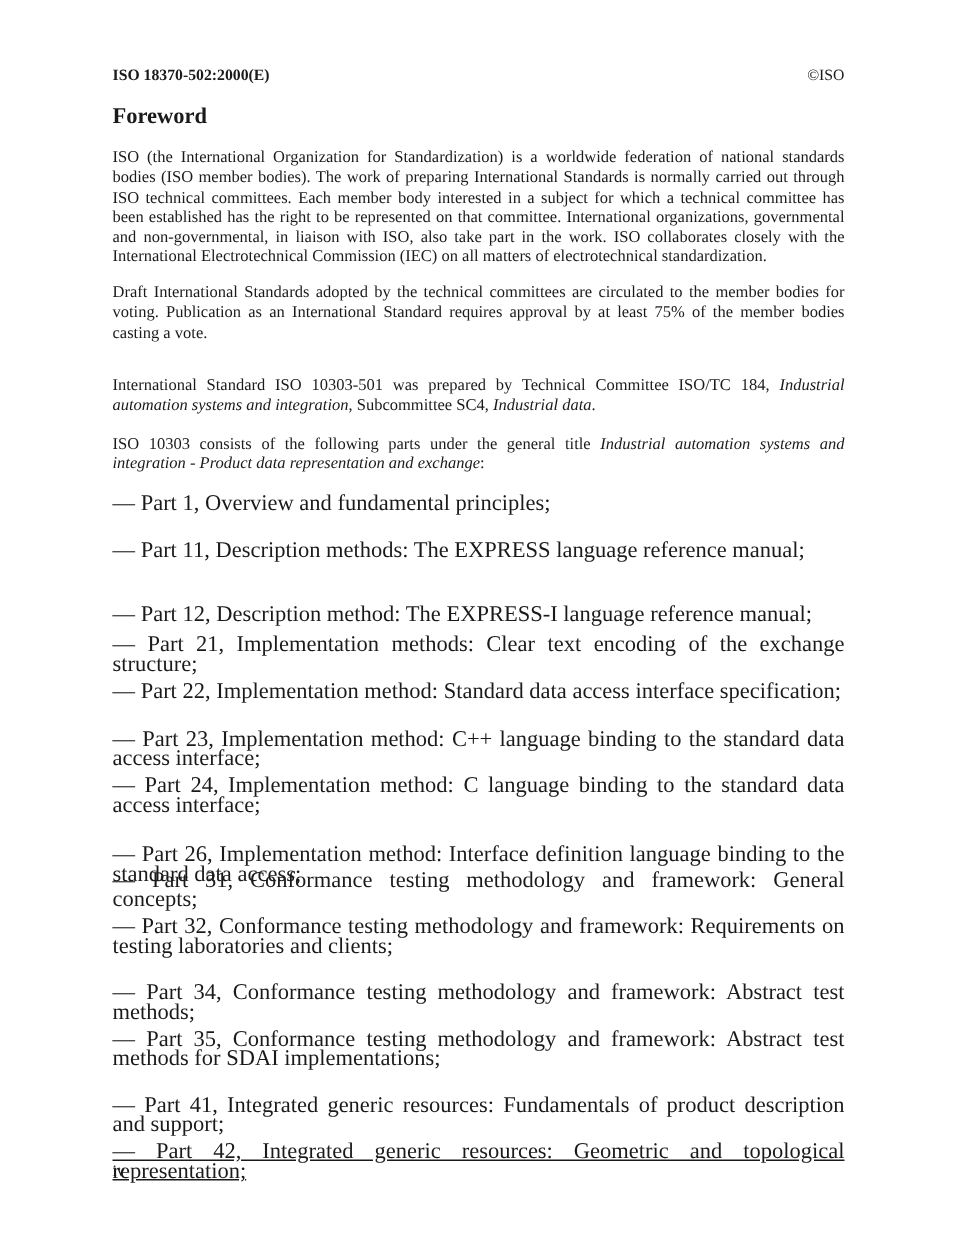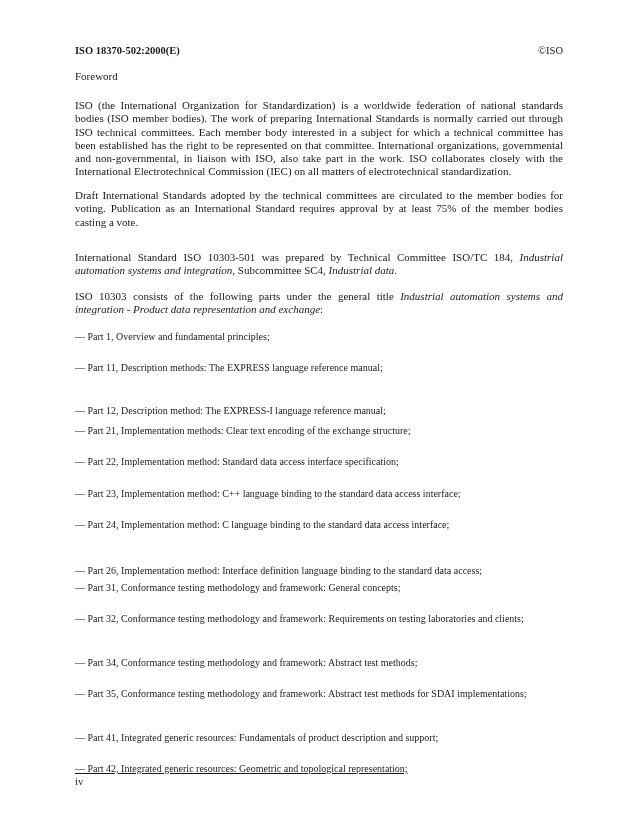--- a/index.html
+++ b/index.html
@@ -5,27 +5,27 @@
     html, body { margin: 0; padding: 0; background: #ffffff; }
     body {
       width: 637px; height: 825px; position: relative; overflow: hidden;
       font-family: "Liberation Serif", "DejaVu Serif", serif;
       color: #1a1a1a;
     }
     .page { position: absolute; left: 75px; top: 0; width: 488px; }
     .header { position: absolute; top: 45px; left: 0; width: 488px; font-size: 10.5px; }
     .header .left { position: absolute; left: 0; font-weight: bold; }
     .header .right { position: absolute; right: 0; }
-    .title { position: absolute; top: 70px; left: 0; font-size: 11px; font-weight: normal; }
+    .title { position: absolute; top: 70px; left: 0; font-size: 15px; font-weight: bold; }
     .para {
       position: absolute; left: 0; width: 488px;
       font-size: 11px; line-height: 13.3px; text-align: justify;
     }
     .para i { font-style: italic; }
-    .li { position: absolute; left: 0; width: 488px; font-size: 10px; line-height: 13.3px; text-align: justify; }
+    .li { position: absolute; left: 0; width: 488px; font-size: 15px; line-height: 13.3px; text-align: justify; }
     .footer { position: absolute; top: 776px; left: 0; font-size: 10.5px; }
   </style>
 </head>
 <body>
 
 <div class="page">
   <div class="header">
     <span class="left">ISO 18370-502:2000(E)</span>
     <span class="right">©ISO</span>
   </div>

